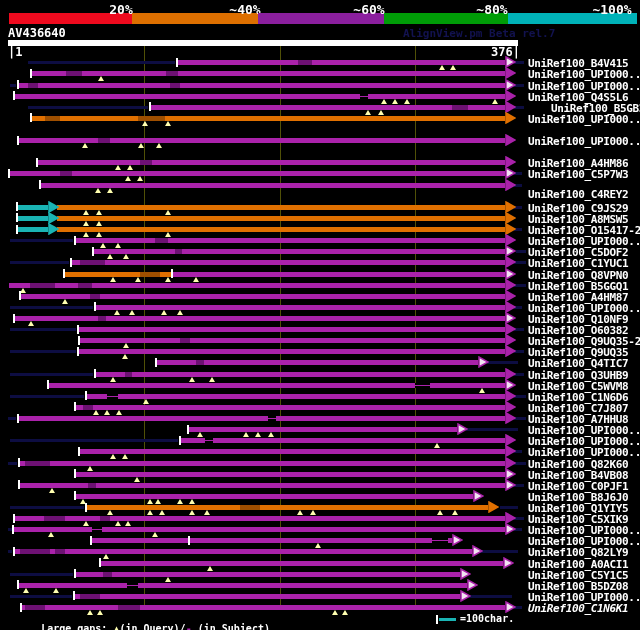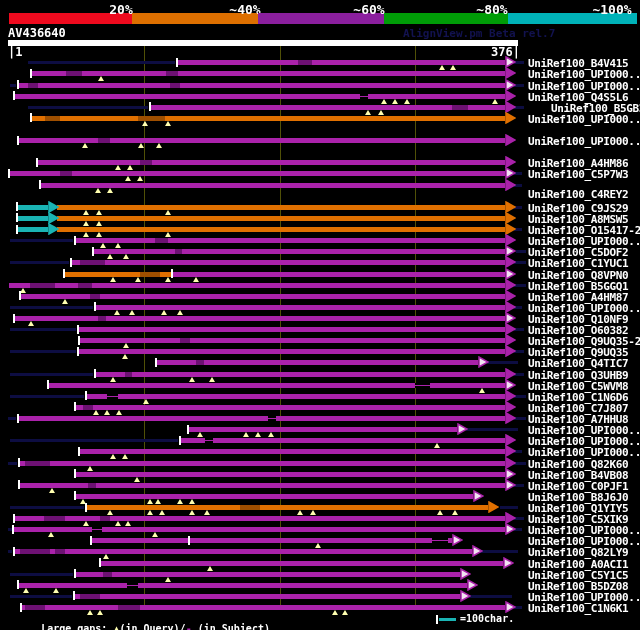--- a/index.html
+++ b/index.html
@@ -694,21 +694,21 @@
         <div class="abs" style="left: 73px; top: 3.5px; width: 387px; height: 5px; background: rgb(170, 34, 170);"></div>
         <div class="abs" style="left: 80px; top: 3.5px; width: 20px; height: 5px; background: rgb(109, 17, 115);"></div>
         <div class="abs" style="left: 460px; top: -0.5px; width: 11px; height: 12px;">
           <svg width="11" height="12" style="display:block">
             <polygon points="1,1 1,11 10,6" fill="#f2e2f2" stroke="#aa22aa" stroke-width="1.5"></polygon>
           </svg>
         </div>
         <div class="abs" style="left: 73px; top: 1px; width: 2px; height: 9px; background: rgb(255, 255, 255);"></div>
         <div class="row-label" style="top: 0.5px;">UniRef100_UPI000..</div>
       </div>
-      <div class="abs" style="left: 0px; top: 601.582px; width: 568px; height: 11px;">
+      <div class="abs" style="left: 0px; top: 601.582px; width: 568px; height: 11px; font-style: italic;">
         <div class="abs" style="left: 514px; top: 4.5px; width: 8px; height: 3px; background: rgb(13, 13, 66);"></div>
         <div class="abs" style="left: 20px; top: 3.5px; width: 485px; height: 5px; background: rgb(170, 34, 170);"></div>
         <div class="abs" style="left: 25px; top: 3.5px; width: 20px; height: 5px; background: rgb(109, 17, 115);"></div>
         <div class="abs" style="left: 118px; top: 3.5px; width: 22px; height: 5px; background: rgb(109, 17, 115);"></div>
         <div class="abs" style="left: 505px; top: -0.5px; width: 11px; height: 12px;">
           <svg width="11" height="12" style="display:block">
             <polygon points="1,1 1,11 10,6" fill="#f2e2f2" stroke="#aa22aa" stroke-width="1.5"></polygon>
           </svg>
         </div>
         <div class="abs" style="left: 20px; top: 1px; width: 2px; height: 9px; background: rgb(255, 255, 255);"></div>

